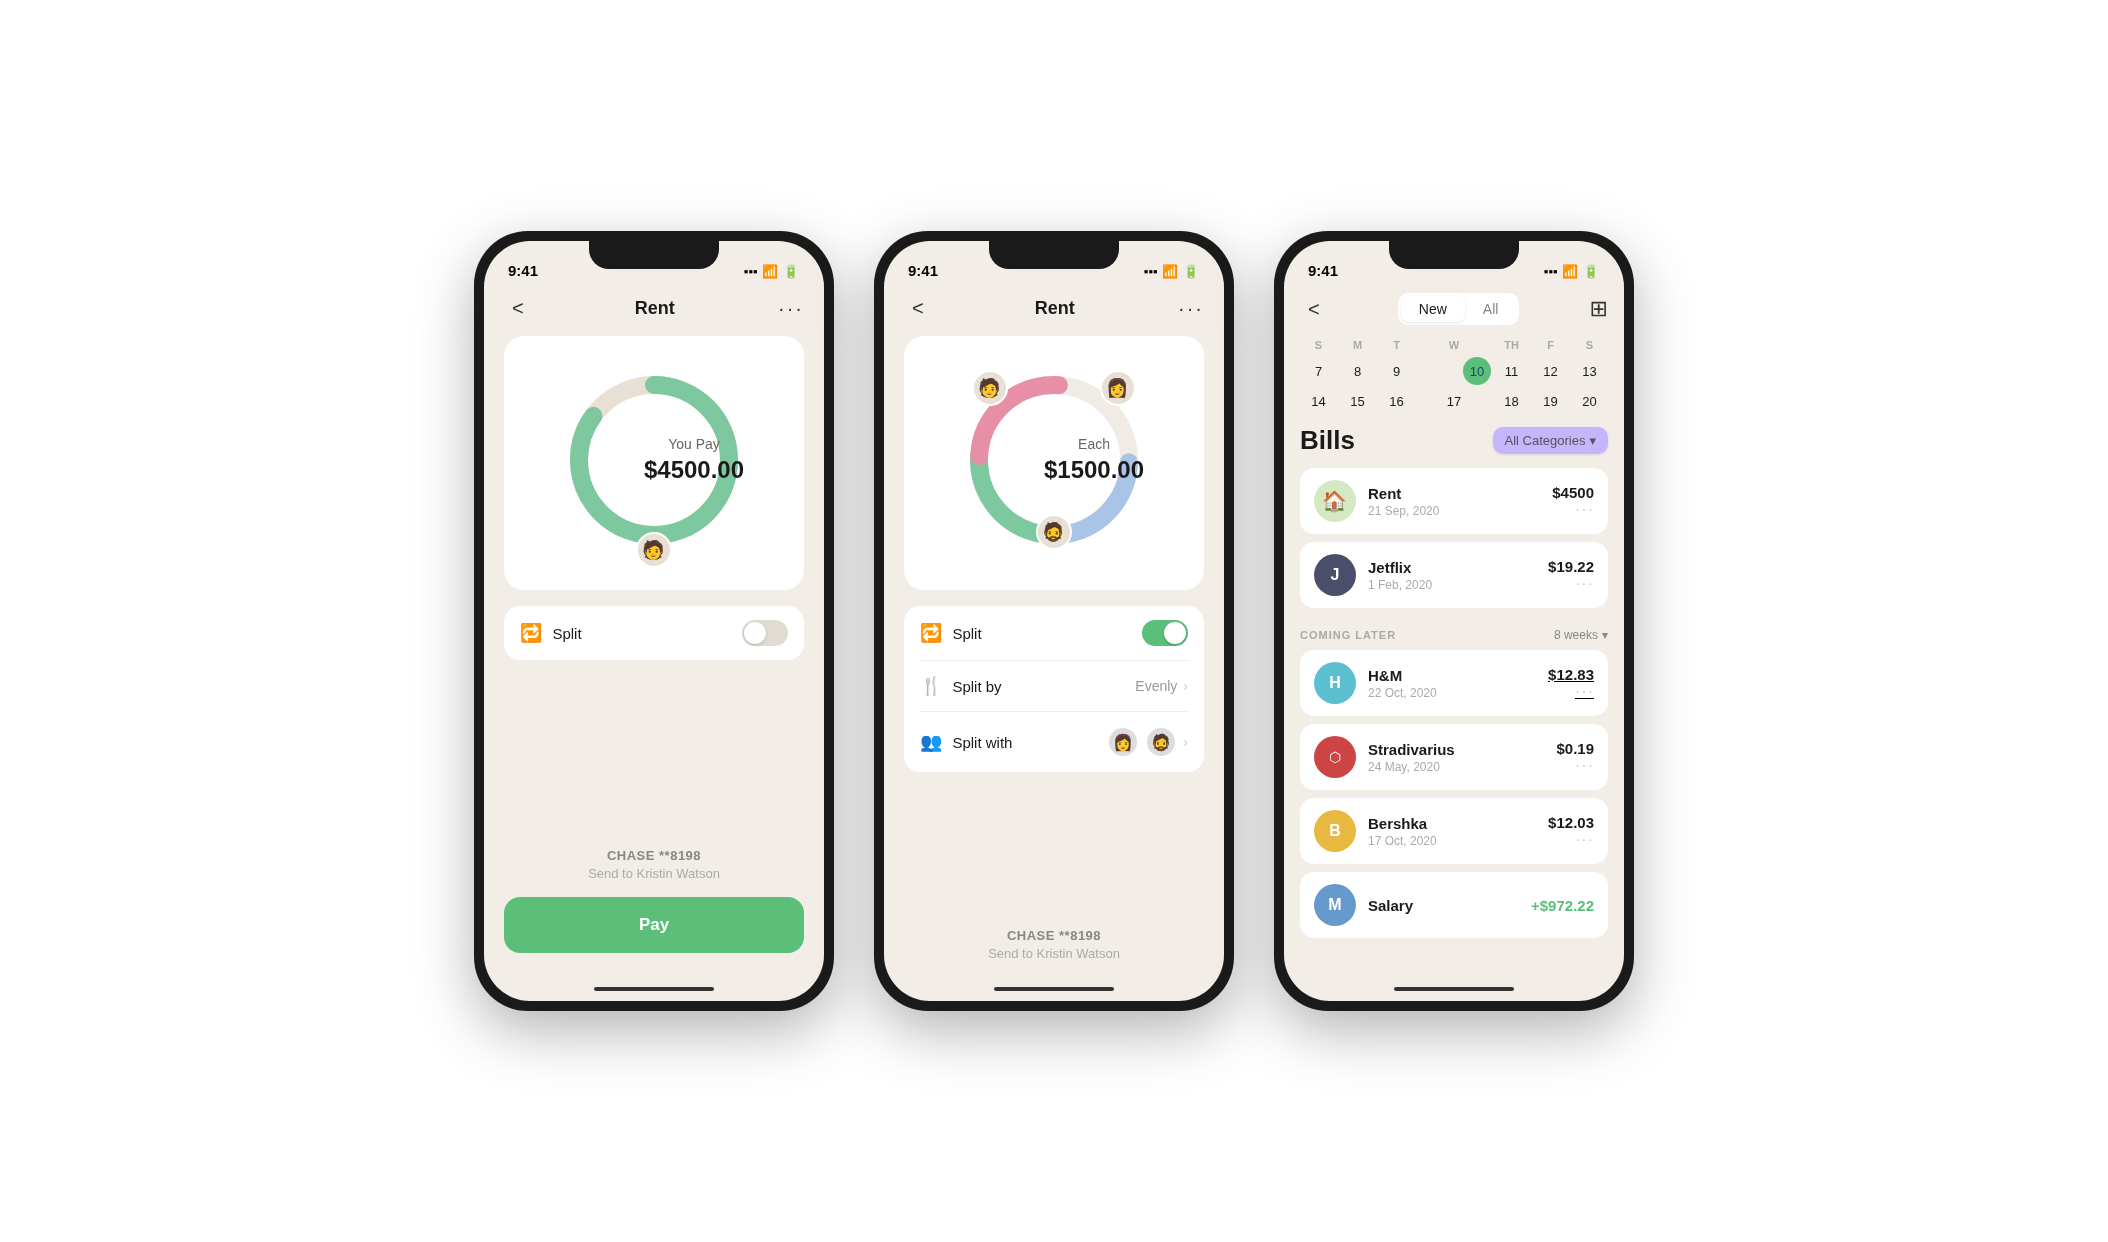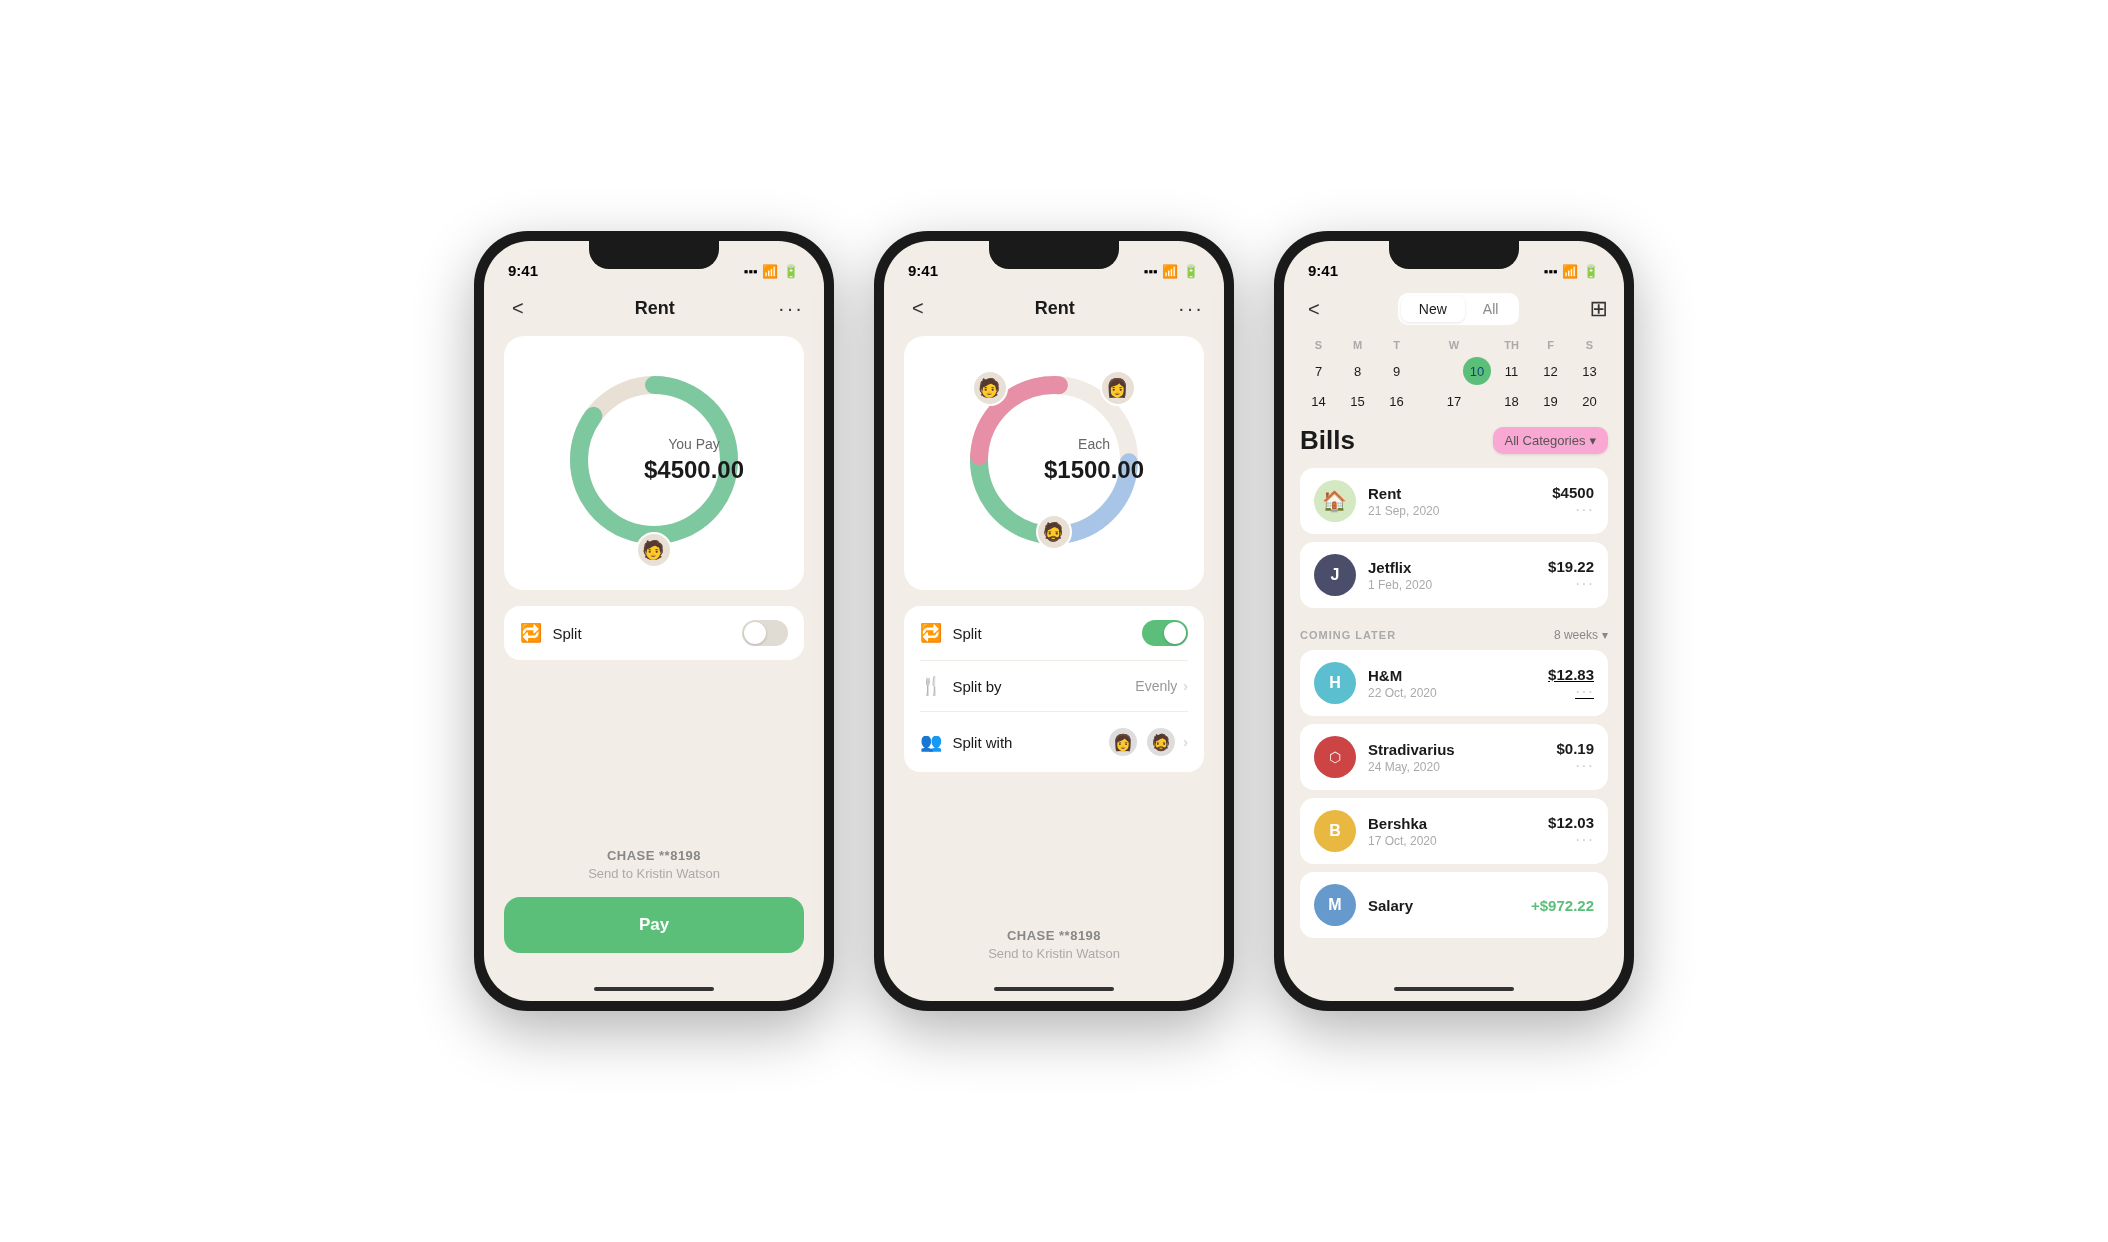--- a/index.html
+++ b/index.html
@@ -423,21 +423,21 @@
       margin-bottom: 12px;
     }
 
     .bills-title {
       font-size: 26px;
       font-weight: 800;
       color: #1a1a1a;
     }
 
     .category-filter {
-      background: #f9a8d4;
+      background: #c4b5fd;
       border-radius: 10px;
       padding: 6px 12px;
       font-size: 13px;
       color: #555;
       display: flex;
       align-items: center;
       gap: 4px;
       box-shadow: 0 1px 3px rgba(0,0,0,0.1);
     }
 

